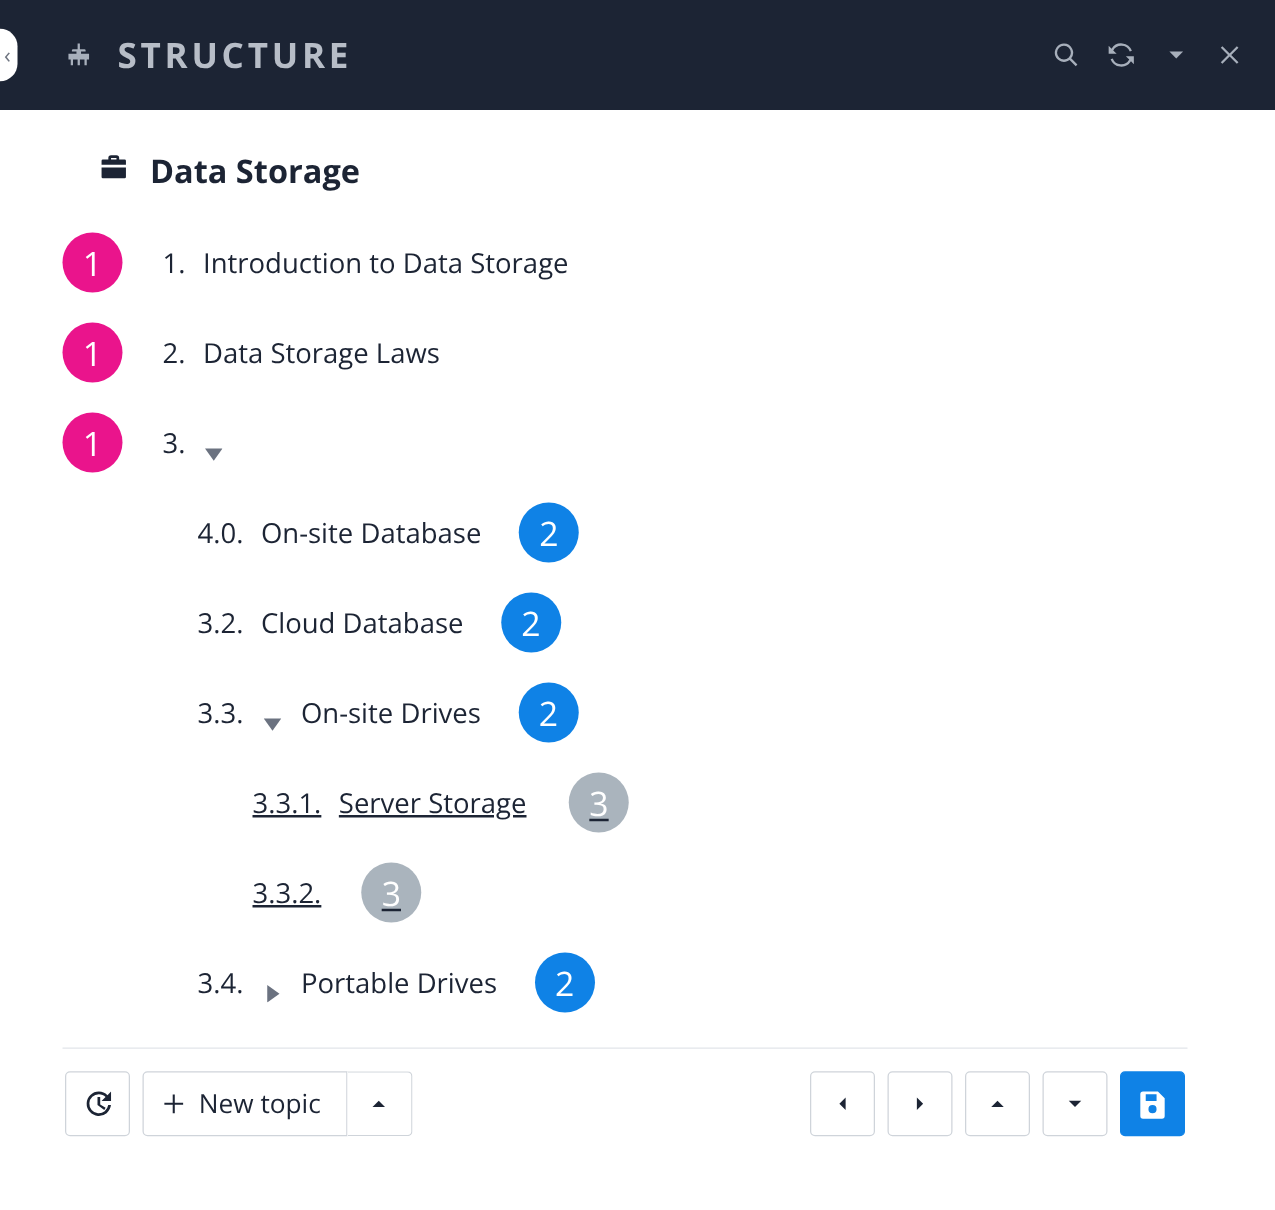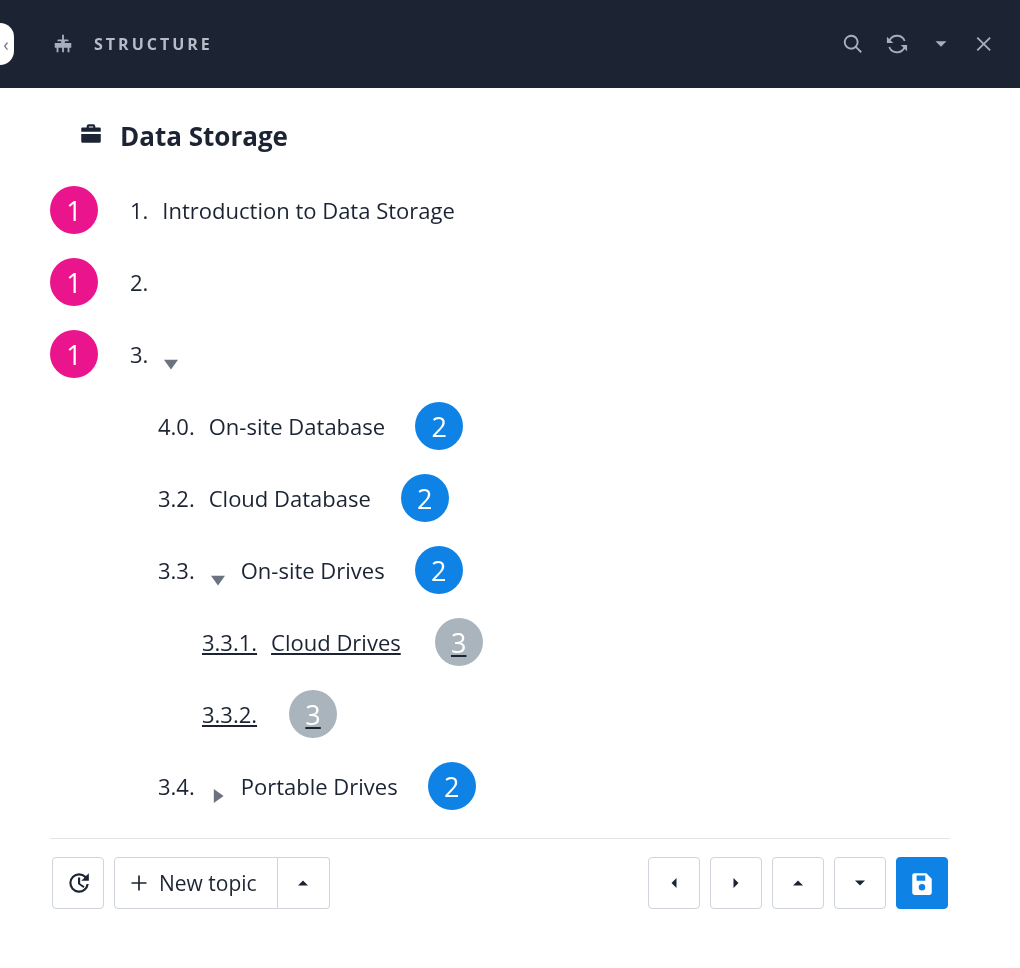--- a/index.html
+++ b/index.html
@@ -38,21 +38,21 @@
     align-items: center;
     justify-content: center;
     color: #707682;
     font-size: 18px;
     margin-right: 18px;
     padding-right: 2px;
   }
   .header-title {
     font-weight: 700;
     letter-spacing: 3px;
-    font-size: 16px;
+    font-size: 28px;
     color: #b7bdc7;
     text-transform: uppercase;
   }
   .header-actions {
     margin-left: auto;
     display: flex;
     gap: 22px;
     align-items: center;
     color: #a7afbb;
   }
@@ -224,20 +224,21 @@
       <span class="badge pink">1</span>
       <span style="width:8px"></span>
       <span class="num">1.</span>
       <span class="label">Introduction to Data Storage</span>
     </div>
 
     <div class="row lvl1">
       <span class="badge pink">1</span>
       <span style="width:8px"></span>
       <span class="num">2.</span>
+      <span class="label">Data Storage Laws</span>
     </div>
 
     <div class="row lvl1">
       <span class="badge pink">1</span>
       <span style="width:8px"></span>
       <span class="num">3.</span>
       <span class="caret down">
         <svg viewBox="0 0 10 10">
             <path d="M0 2h10L5 9z"></path>
           </svg>
@@ -265,21 +266,21 @@
             <path d="M0 2h10L5 9z"></path>
           </svg>
       </span>
       <span class="label">On-site Drives</span>
       <span style="width:6px"></span>
       <span class="badge blue">2</span>
     </div>
 
     <div class="row lvl3">
       <span class="num">3.3.1.</span>
-      <span class="label">Cloud Drives</span>
+      <span class="label">Server Storage</span>
       <span style="width:10px"></span>
       <span class="badge grey">3</span>
     </div>
 
     <div class="row lvl3">
       <span class="num">3.3.2.</span>
       <span style="width:6px"></span>
       <span class="badge grey">3</span>
     </div>
 

